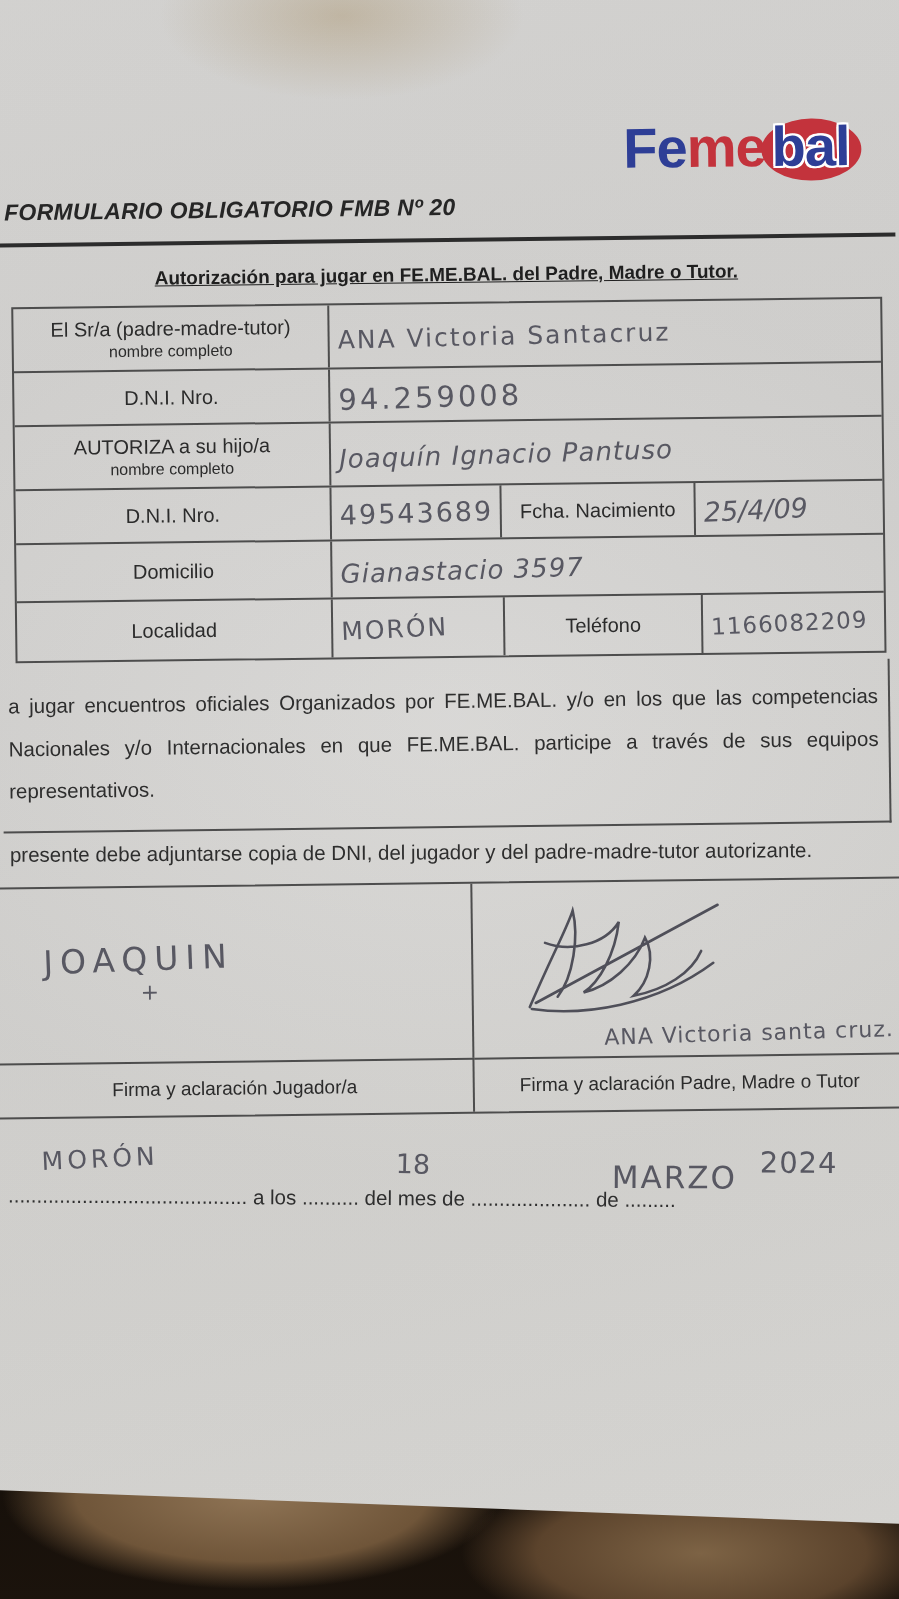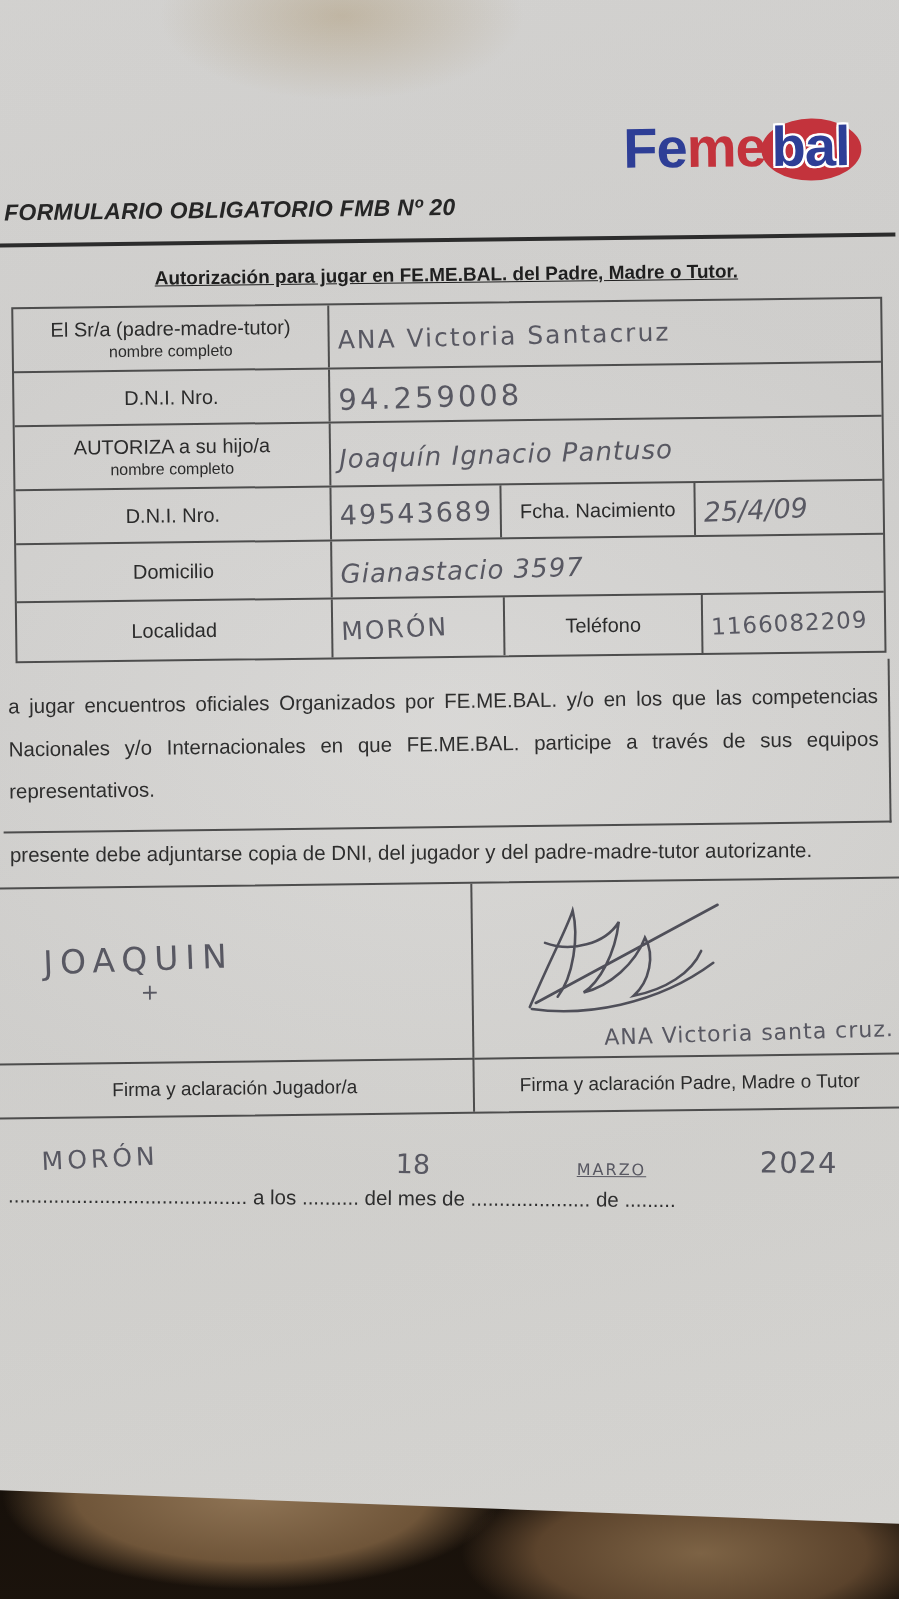--- a/index.html
+++ b/index.html
@@ -91,21 +91,21 @@
   .sig-cross{position:absolute;left:145px;top:92px;font-size:22px;}
   .sig-scribble{position:absolute;left:40px;top:12px;}
   .sig-name{position:absolute;left:130px;top:140px;font-size:22px;letter-spacing:1px;
     transform:rotate(-1deg);}
 
   
   .dateline{position:absolute;left:0px;top:1178px;width:899px;font-size:20.5px;color:#2e2e2e;
     white-space:nowrap;transform:rotate(1.1deg);transform-origin:0 50%;}
   .hw-city{position:absolute;left:34px;top:1140px;font-size:25px;letter-spacing:4px;transform:rotate(-2deg);}
   .hw-day{position:absolute;left:388px;top:1148px;font-size:27px;transform:rotate(2deg);}
-  .hw-month{position:absolute;left:569px;top:1162px;font-size:16px;letter-spacing:2px;transform:rotate(1deg);text-decoration:underline;}
+  .hw-month{position:absolute;left:604px;top:1162px;font-size:31px;letter-spacing:2px;transform:rotate(1deg);}
   .hw-year{position:absolute;left:752px;top:1150px;font-size:29px;letter-spacing:1px;transform:rotate(1deg);}
 </style>
 </head>
 <body>
 
 <div class="cloth"></div>
 
 <div class="paper">
   <div class="content">
 

